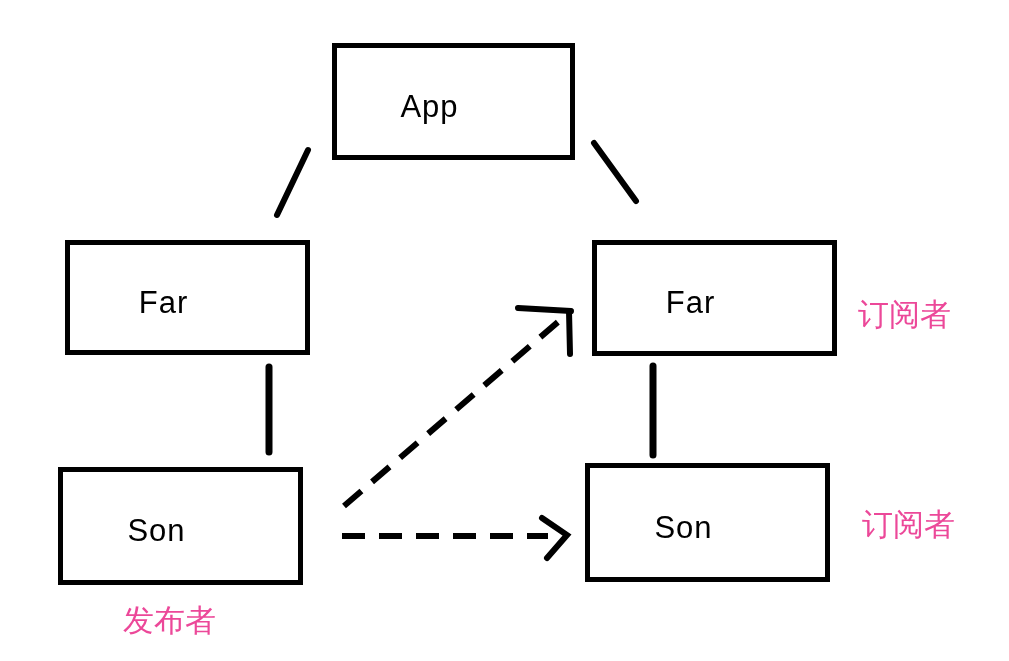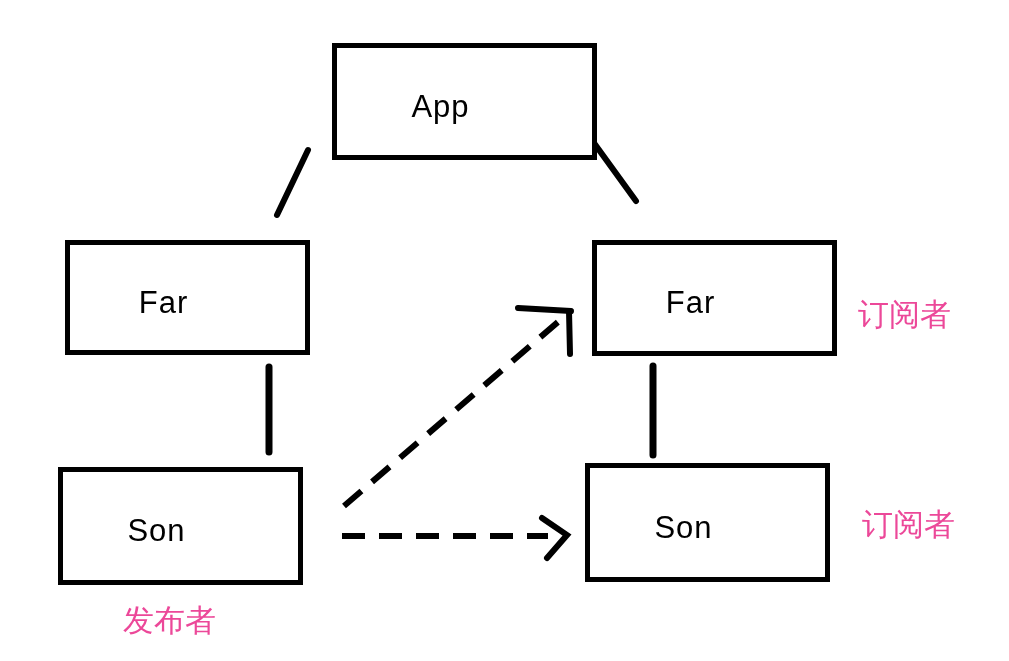--- a/index.html
+++ b/index.html
@@ -28,21 +28,21 @@
     background: #ffffff;
     display: flex;
     align-items: center;
     justify-content: center;
     padding-right: 48px;
     padding-top: 10px;
     font-size: 31px;
     color: #000000;
     letter-spacing: 1px;
   }
-  .node-app  { left: 332px; top: 43px;  width: 265px; height: 117px; }
+  .node-app  { left: 332px; top: 43px;  width: 243px; height: 117px; }
   .node-far-left  { left: 65px;  top: 240px; width: 245px; height: 115px; }
   .node-far-right { left: 592px; top: 240px; width: 245px; height: 116px; }
   .node-son-left  { left: 58px;  top: 467px; width: 245px; height: 118px; }
   .node-son-right { left: 585px; top: 463px; width: 245px; height: 119px; }
   .annotation {
     position: absolute;
     font-size: 31px;
     color: #ec4899;
     white-space: nowrap;
   }

